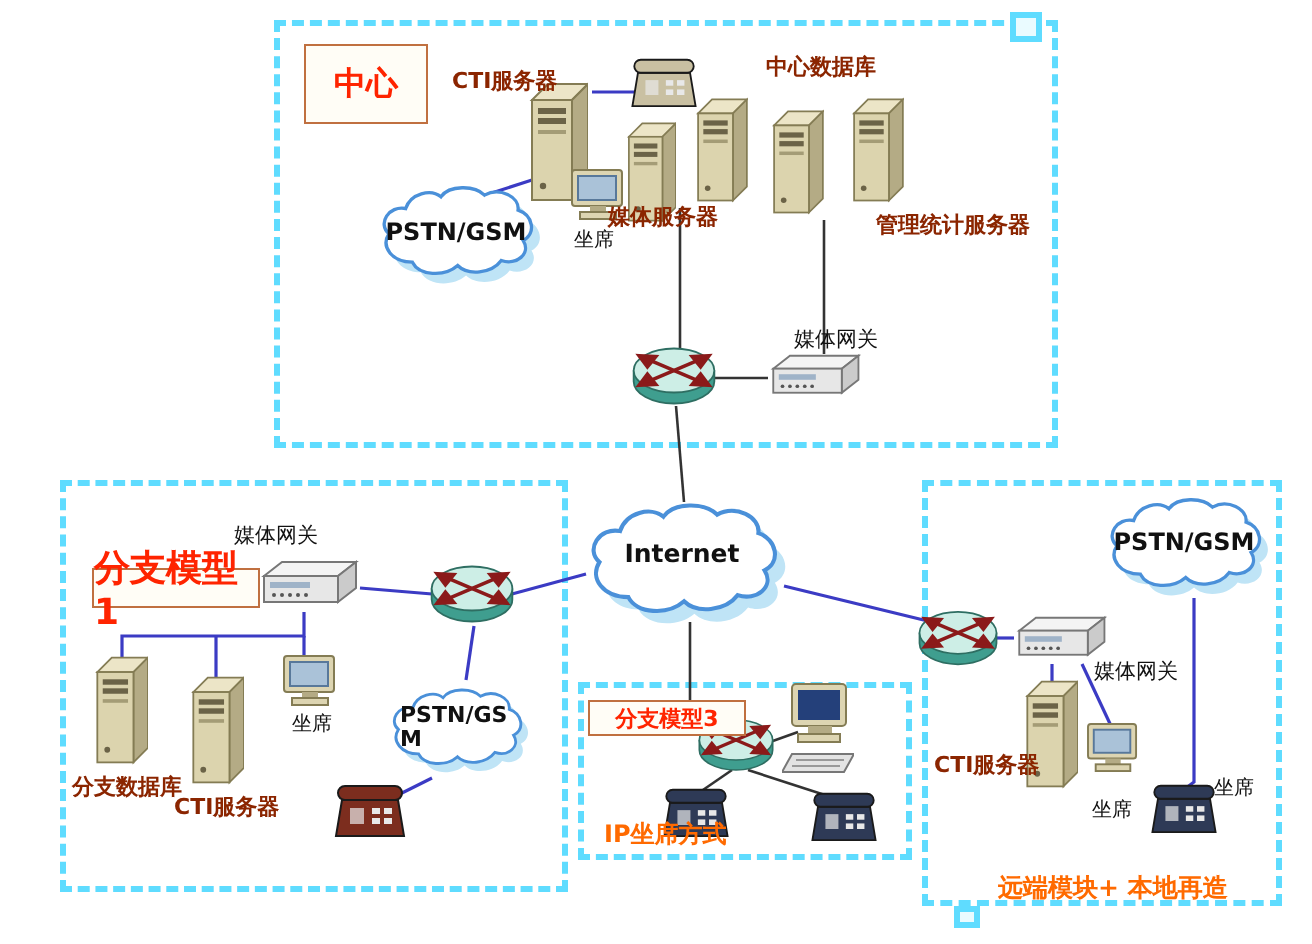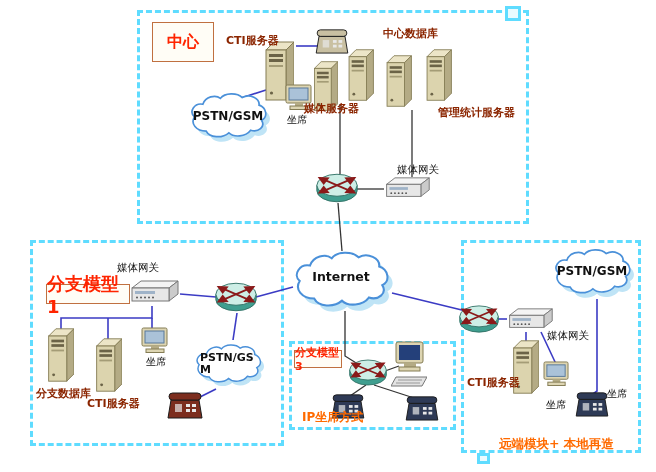--- a/index.html
+++ b/index.html
@@ -206,21 +206,21 @@
 
   <svg class="icon" style="left:167px; top:391px; color:#7c2d1e;" width="36" height="28">
       <use href="#sym-phone"></use>
     </svg>
 
   <div class="slbl" style="left:36px; top:386px;">分支数据库</div>
   <div class="slbl" style="left:87px; top:396px;">CTI服务器</div>
 
   <div class="dashed-box" style="left:289px; top:341px; width:167px; height:89px;"></div>
 
-  <div class="titlebox" style="left:294px; top:350px; width:48px; height:18px; font-size:11px;">分支模型3</div>
+  <div class="titlebox" style="left:294px; top:350px; width:79px; height:18px; font-size:11px;">分支模型3</div>
 
   <svg class="icon" style="left:348px; top:358px;" width="40" height="29">
       <use href="#sym-router"></use>
     </svg>
   <svg class="icon" style="left:395px; top:341px;" width="31" height="31">
       <use href="#sym-crt"></use>
     </svg>
   <svg class="icon" style="left:391px; top:376px;" width="36" height="11">
       <use href="#sym-keyboard"></use>
     </svg>

